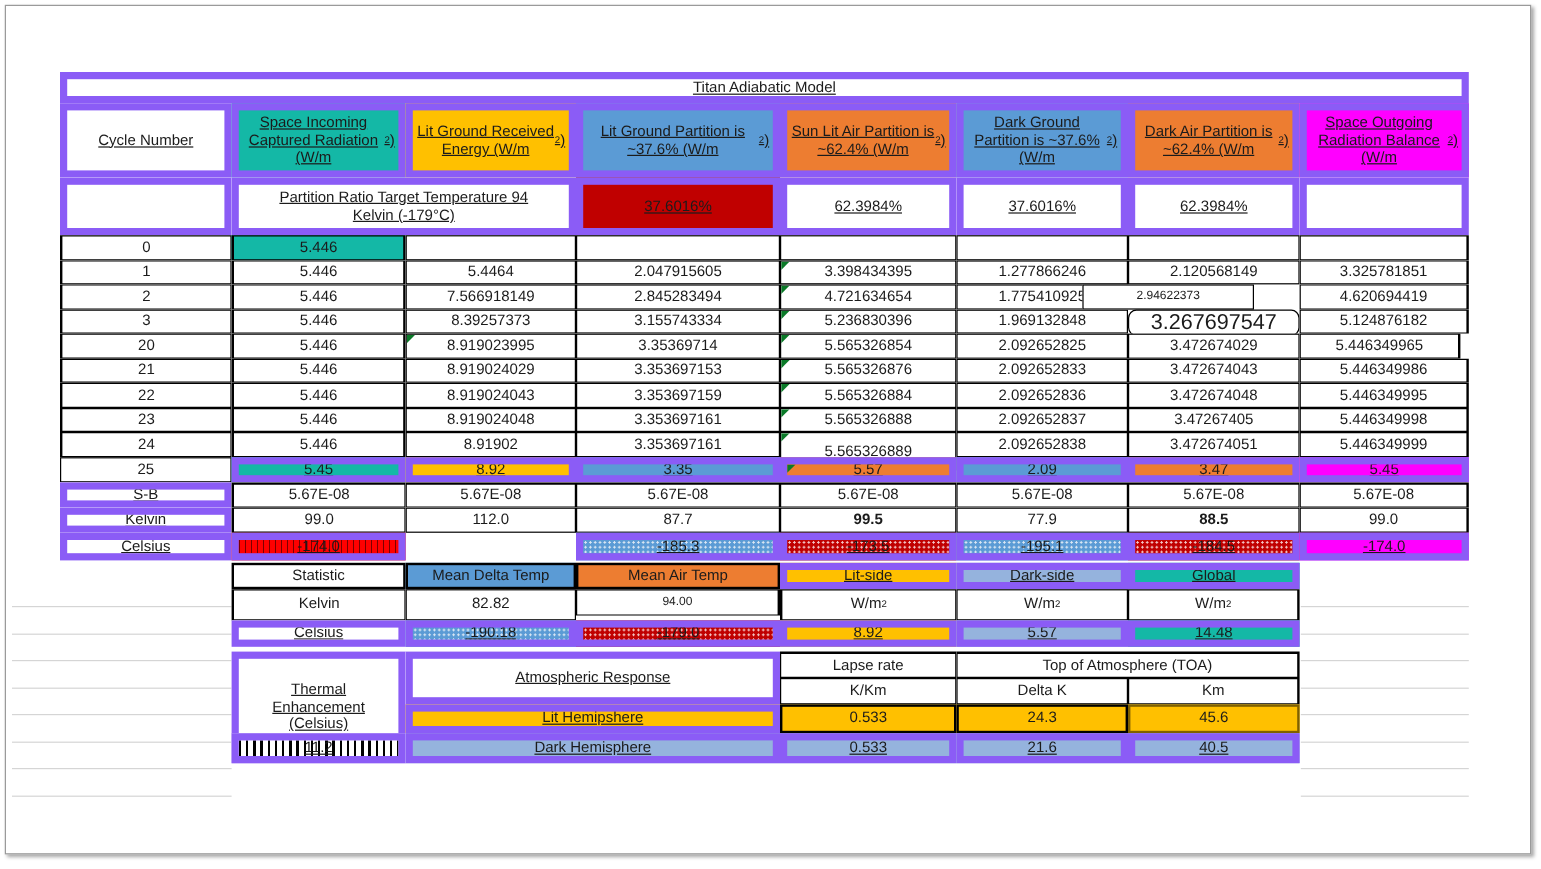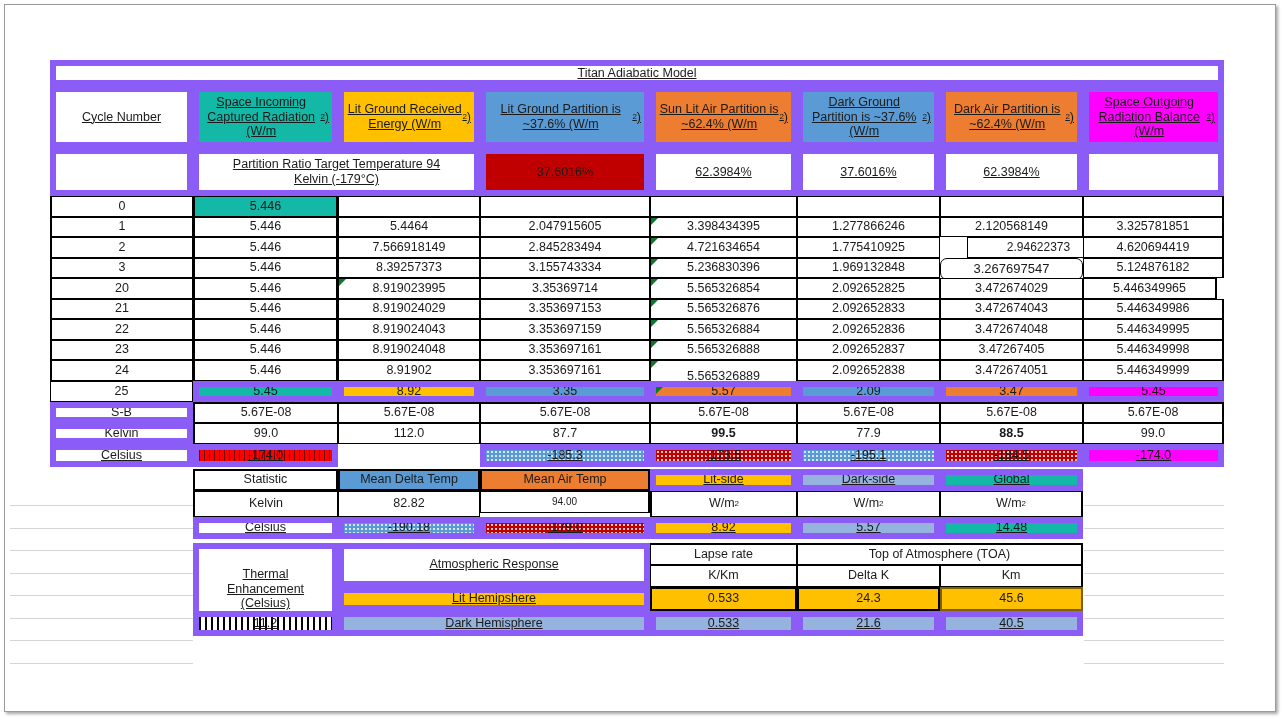--- a/index.html
+++ b/index.html
@@ -134,29 +134,29 @@
     <div class="cell f-white b-all" style="left: 600px; top: 156.5px; width: 147px; height: 20.5px; font-size: 12.5px; position: absolute;">3.398434395<div class="cmt"></div></div>
     <div class="cell f-white b-all" style="left: 747px; top: 156.5px; width: 143px; height: 20.5px; font-size: 12.5px;">1.277866246</div>
     <div class="cell f-white b-all" style="left: 890px; top: 156.5px; width: 143px; height: 20.5px; font-size: 12.5px;">2.120568149</div>
     <div class="cell f-white b-all" style="left: 1033px; top: 156.5px; width: 141px; height: 20.5px; font-size: 12.5px; border-right-width: 2px;">3.325781851</div>
     <div class="cell f-white b-all" style="left: 0px; top: 177px; width: 143px; height: 20.5px; font-size: 12.5px; border-left-width: 2px;">2</div>
     <div class="cell f-white b-all" style="left: 143px; top: 177px; width: 145px; height: 20.5px; font-size: 12.5px; border-left-width: 2px; border-right-width: 2px;">5.446</div>
     <div class="cell f-white b-all" style="left: 288px; top: 177px; width: 142px; height: 20.5px; font-size: 12.5px;">7.566918149</div>
     <div class="cell f-white b-all" style="left: 430px; top: 177px; width: 170px; height: 20.5px; font-size: 12.5px;">2.845283494</div>
     <div class="cell f-white b-all" style="left: 600px; top: 177px; width: 147px; height: 20.5px; font-size: 12.5px; position: absolute;">4.721634654<div class="cmt"></div></div>
     <div class="cell f-white b-all" style="left: 747px; top: 177px; width: 143px; height: 20.5px; font-size: 12.5px;">1.775410925</div>
-    <div class="cell f-white b-all" style="left: 917px; top: 177px; width: 143px; height: 20.5px; font-size: 12px;">2.94622373</div>
+    <div class="cell f-white b-all" style="left: 852px; top: 177px; width: 143px; height: 20.5px; font-size: 10px;">2.94622373</div>
     <div class="cell f-white b-all" style="left: 1033px; top: 177px; width: 141px; height: 20.5px; font-size: 12.5px; border-right-width: 2px;">4.620694419</div>
     <div class="cell f-white b-all" style="left: 0px; top: 197.5px; width: 143px; height: 20.5px; font-size: 12.5px; border-left-width: 2px;">3</div>
     <div class="cell f-white b-all" style="left: 143px; top: 197.5px; width: 145px; height: 20.5px; font-size: 12.5px; border-left-width: 2px; border-right-width: 2px;">5.446</div>
     <div class="cell f-white b-all" style="left: 288px; top: 197.5px; width: 142px; height: 20.5px; font-size: 12.5px;">8.39257373</div>
     <div class="cell f-white b-all" style="left: 430px; top: 197.5px; width: 170px; height: 20.5px; font-size: 12.5px;">3.155743334</div>
     <div class="cell f-white b-all" style="left: 600px; top: 197.5px; width: 147px; height: 20.5px; font-size: 12.5px; position: absolute;">5.236830396<div class="cmt"></div></div>
     <div class="cell f-white b-all" style="left: 747px; top: 197.5px; width: 143px; height: 20.5px; font-size: 12.5px;">1.969132848</div>
-    <div class="cell f-white b-all" style="left: 890px; top: 197.5px; width: 143px; height: 22px; font-size: 13px; border-radius: 7px;">3.267697547</div>
+    <div class="cell f-white b-all" style="left: 890px; top: 197.5px; width: 143px; height: 22px; font-size: 18px; border-radius: 7px;">3.267697547</div>
     <div class="cell f-white b-all" style="left: 1033px; top: 197.5px; width: 141px; height: 20.5px; font-size: 12.5px; border-right-width: 2px;">5.124876182</div>
     <div class="cell f-white b-all" style="left: 0px; top: 218px; width: 143px; height: 20.5px; font-size: 12.5px; border-left-width: 2px;">20</div>
     <div class="cell f-white b-all" style="left: 143px; top: 218px; width: 145px; height: 20.5px; font-size: 12.5px; border-left-width: 2px; border-right-width: 2px;">5.446</div>
     <div class="cell f-white b-all" style="left: 288px; top: 218px; width: 142px; height: 20.5px; font-size: 12.5px;">8.919023995<div class="cmt"></div></div>
     <div class="cell f-white b-all" style="left: 430px; top: 218px; width: 170px; height: 20.5px; font-size: 12.5px;">3.35369714</div>
     <div class="cell f-white b-all" style="left: 600px; top: 218px; width: 147px; height: 20.5px; font-size: 12.5px; position: absolute;">5.565326854<div class="cmt"></div></div>
     <div class="cell f-white b-all" style="left: 747px; top: 218px; width: 143px; height: 20.5px; font-size: 12.5px;">2.092652825</div>
     <div class="cell f-white b-all" style="left: 890px; top: 218px; width: 143px; height: 20.5px; font-size: 12.5px;">3.472674029</div>
     <div class="cell f-white b-all" style="left: 1033px; top: 218px; width: 134px; height: 20.5px; font-size: 12.5px; border-right-width: 2px;">5.446349965</div>
     <div class="cell f-white b-all" style="left: 0px; top: 238.5px; width: 143px; height: 20.5px; font-size: 12.5px; border-left-width: 2px;">21</div>

